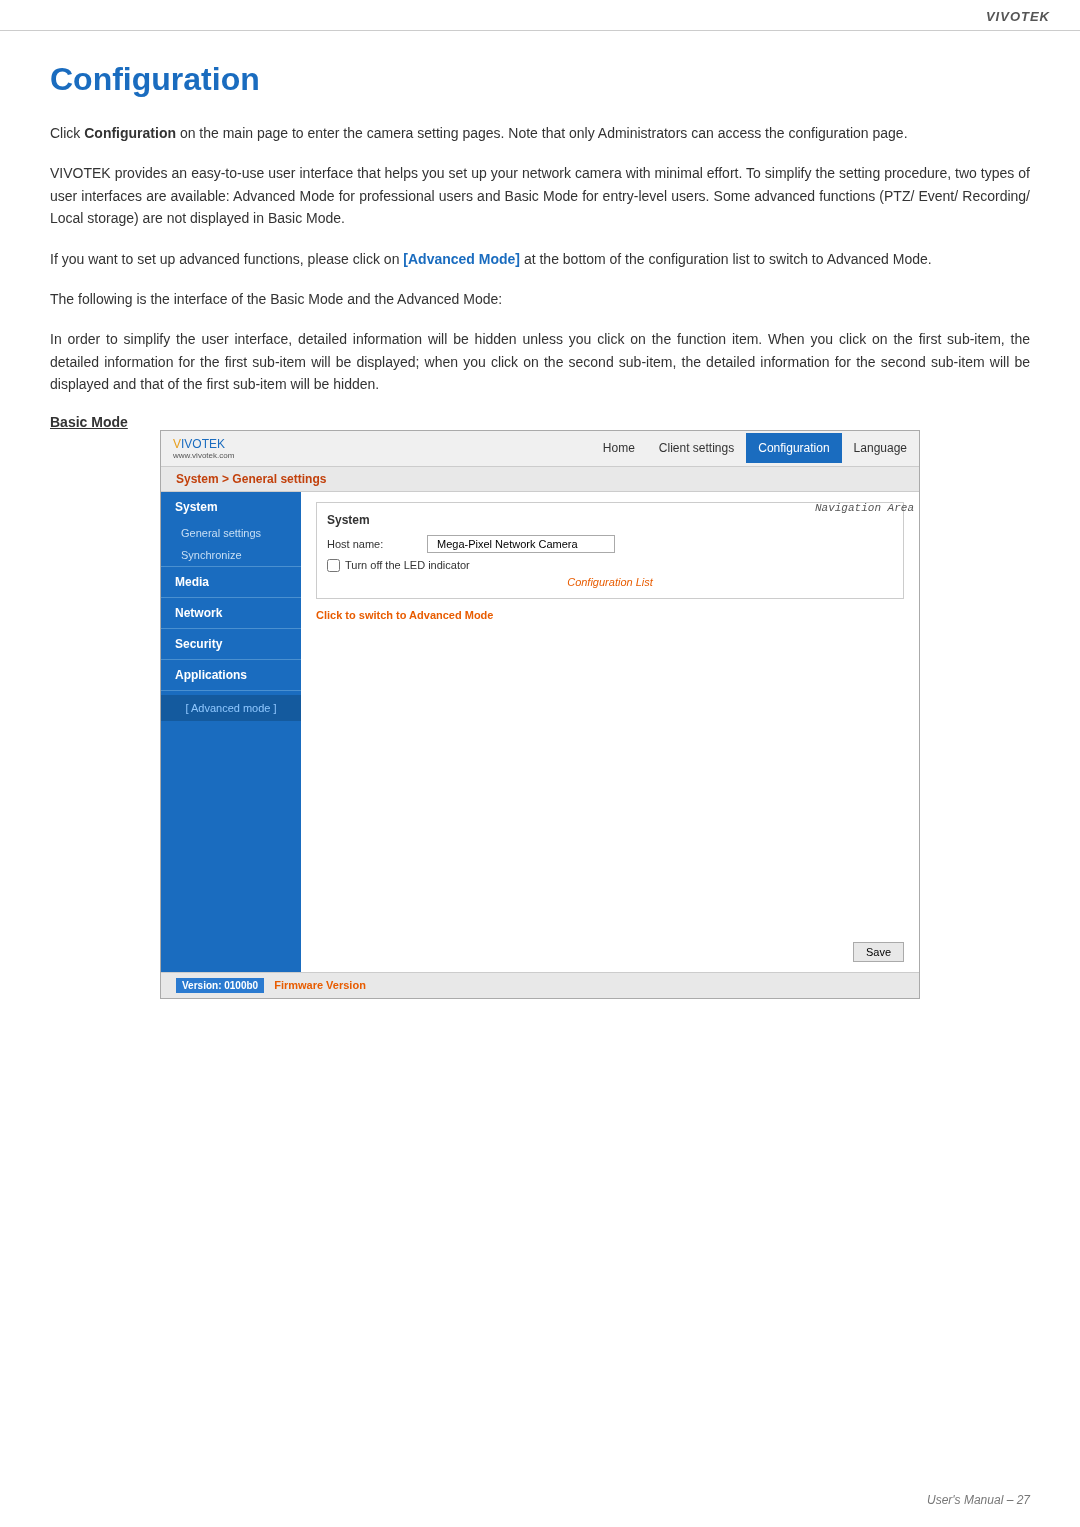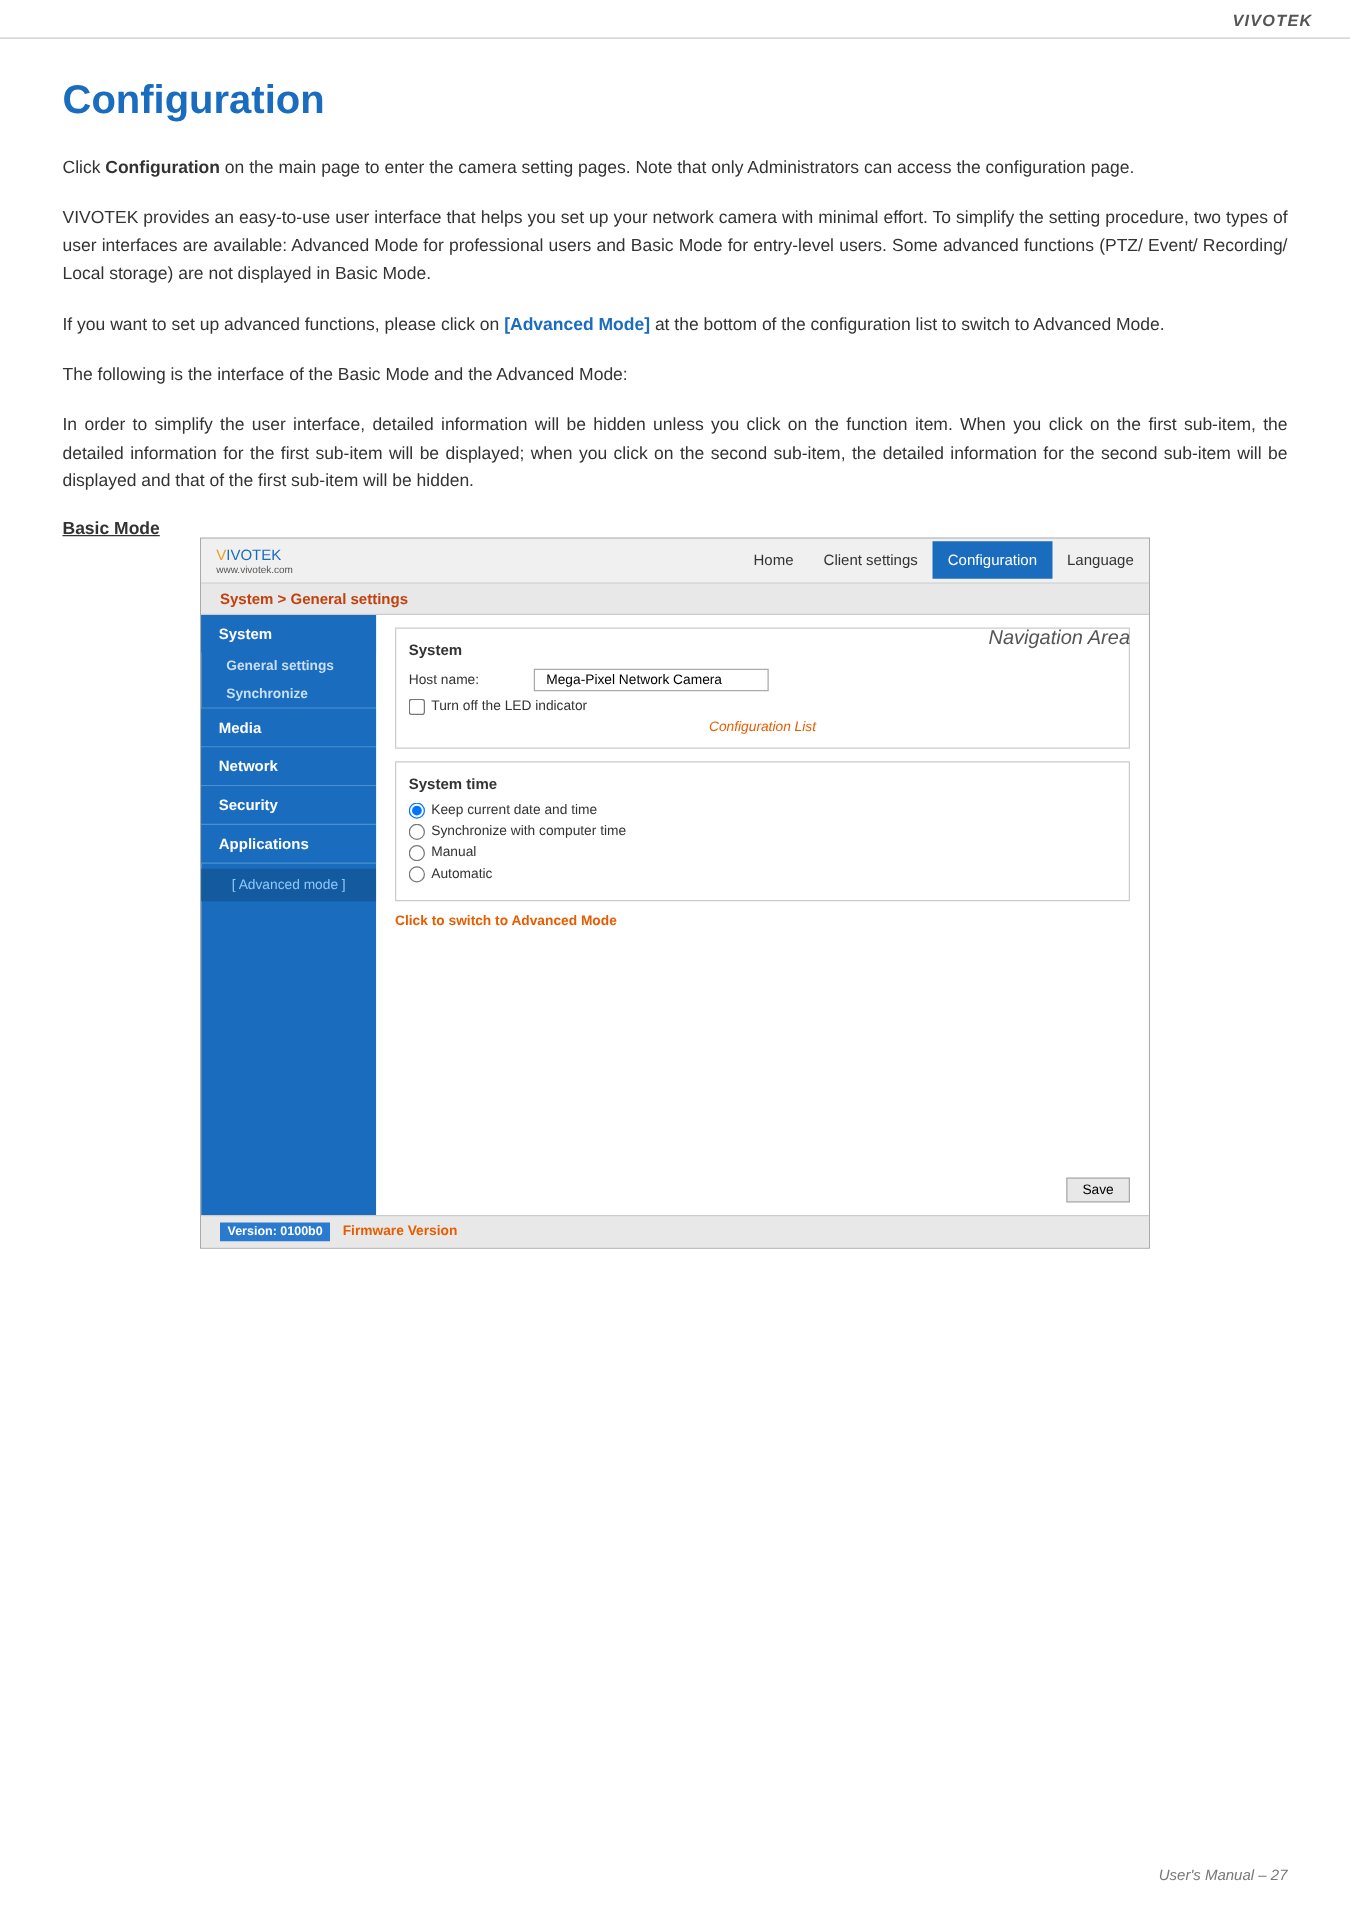--- a/index.html
+++ b/index.html
@@ -120,21 +120,21 @@
       font-size: 12px;
       font-weight: bold;
     }
     .sidebar-item.section-header {
       background: #1a6cbf;
       color: #fff;
     }
     .sidebar-sub-item {
       padding: 5px 14px 5px 20px;
       font-size: 11px;
-      font-weight: bold;
+      font-weight: normal;
       color: #c8dff5;
       cursor: pointer;
     }
     .sidebar-divider {
       border-bottom: 1px solid #4a90d0;
       margin: 0;
     }
     .sidebar-advanced {
       padding: 7px 10px;
       background: #145a9e;
@@ -150,24 +150,25 @@
       flex: 1;
       padding: 10px 15px;
       background: #fff;
       position: relative;
     }
 
     
     .nav-area-label {
       position: absolute;
       top: 10px;
-      right: 15px;
-      font-size: 16px;
+      right: 5px;
+      font-size: 11px;
       color: #555;
       font-style: italic;
+      font-family: Liberation Mono, monospace;
     }
 
     
     .config-section {
       border: 1px solid #ccc;
       margin-bottom: 10px;
       padding: 10px;
     }
     .config-section-title {
       font-weight: bold;
@@ -344,39 +345,20 @@
             <span class="field-label">Host name:</span>
             <input class="field-input" type="text" readonly="" value="Mega-Pixel Network Camera" style="">
           </div>
           <div class="checkbox-row">
             <input type="checkbox" style="">
             <span>Turn off the LED indicator</span>
           </div>
           <div class="config-list-label">Configuration List</div>
         </div>
 
-        <div class="config-section">
-          <div class="config-section-title">System time</div>
-          <div class="radio-row">
-            <input type="radio" name="time" checked="" style="">
-            <span>Keep current date and time</span>
-          </div>
-          <div class="radio-row">
-            <input type="radio" name="time" style="">
-            <span>Synchronize with computer time</span>
-          </div>
-          <div class="radio-row">
-            <input type="radio" name="time" style="">
-            <span>Manual</span>
-          </div>
-          <div class="radio-row">
-            <input type="radio" name="time" style="">
-            <span>Automatic</span>
-          </div>
-        </div>
 
         <div class="advanced-mode-link">Click to switch to Advanced Mode</div>
 
         <button class="save-btn">Save</button>
 
       </div>
     </div>
 
     <div class="firmware-bar">
       <span class="firmware-version-badge">Version: 0100b0</span>

